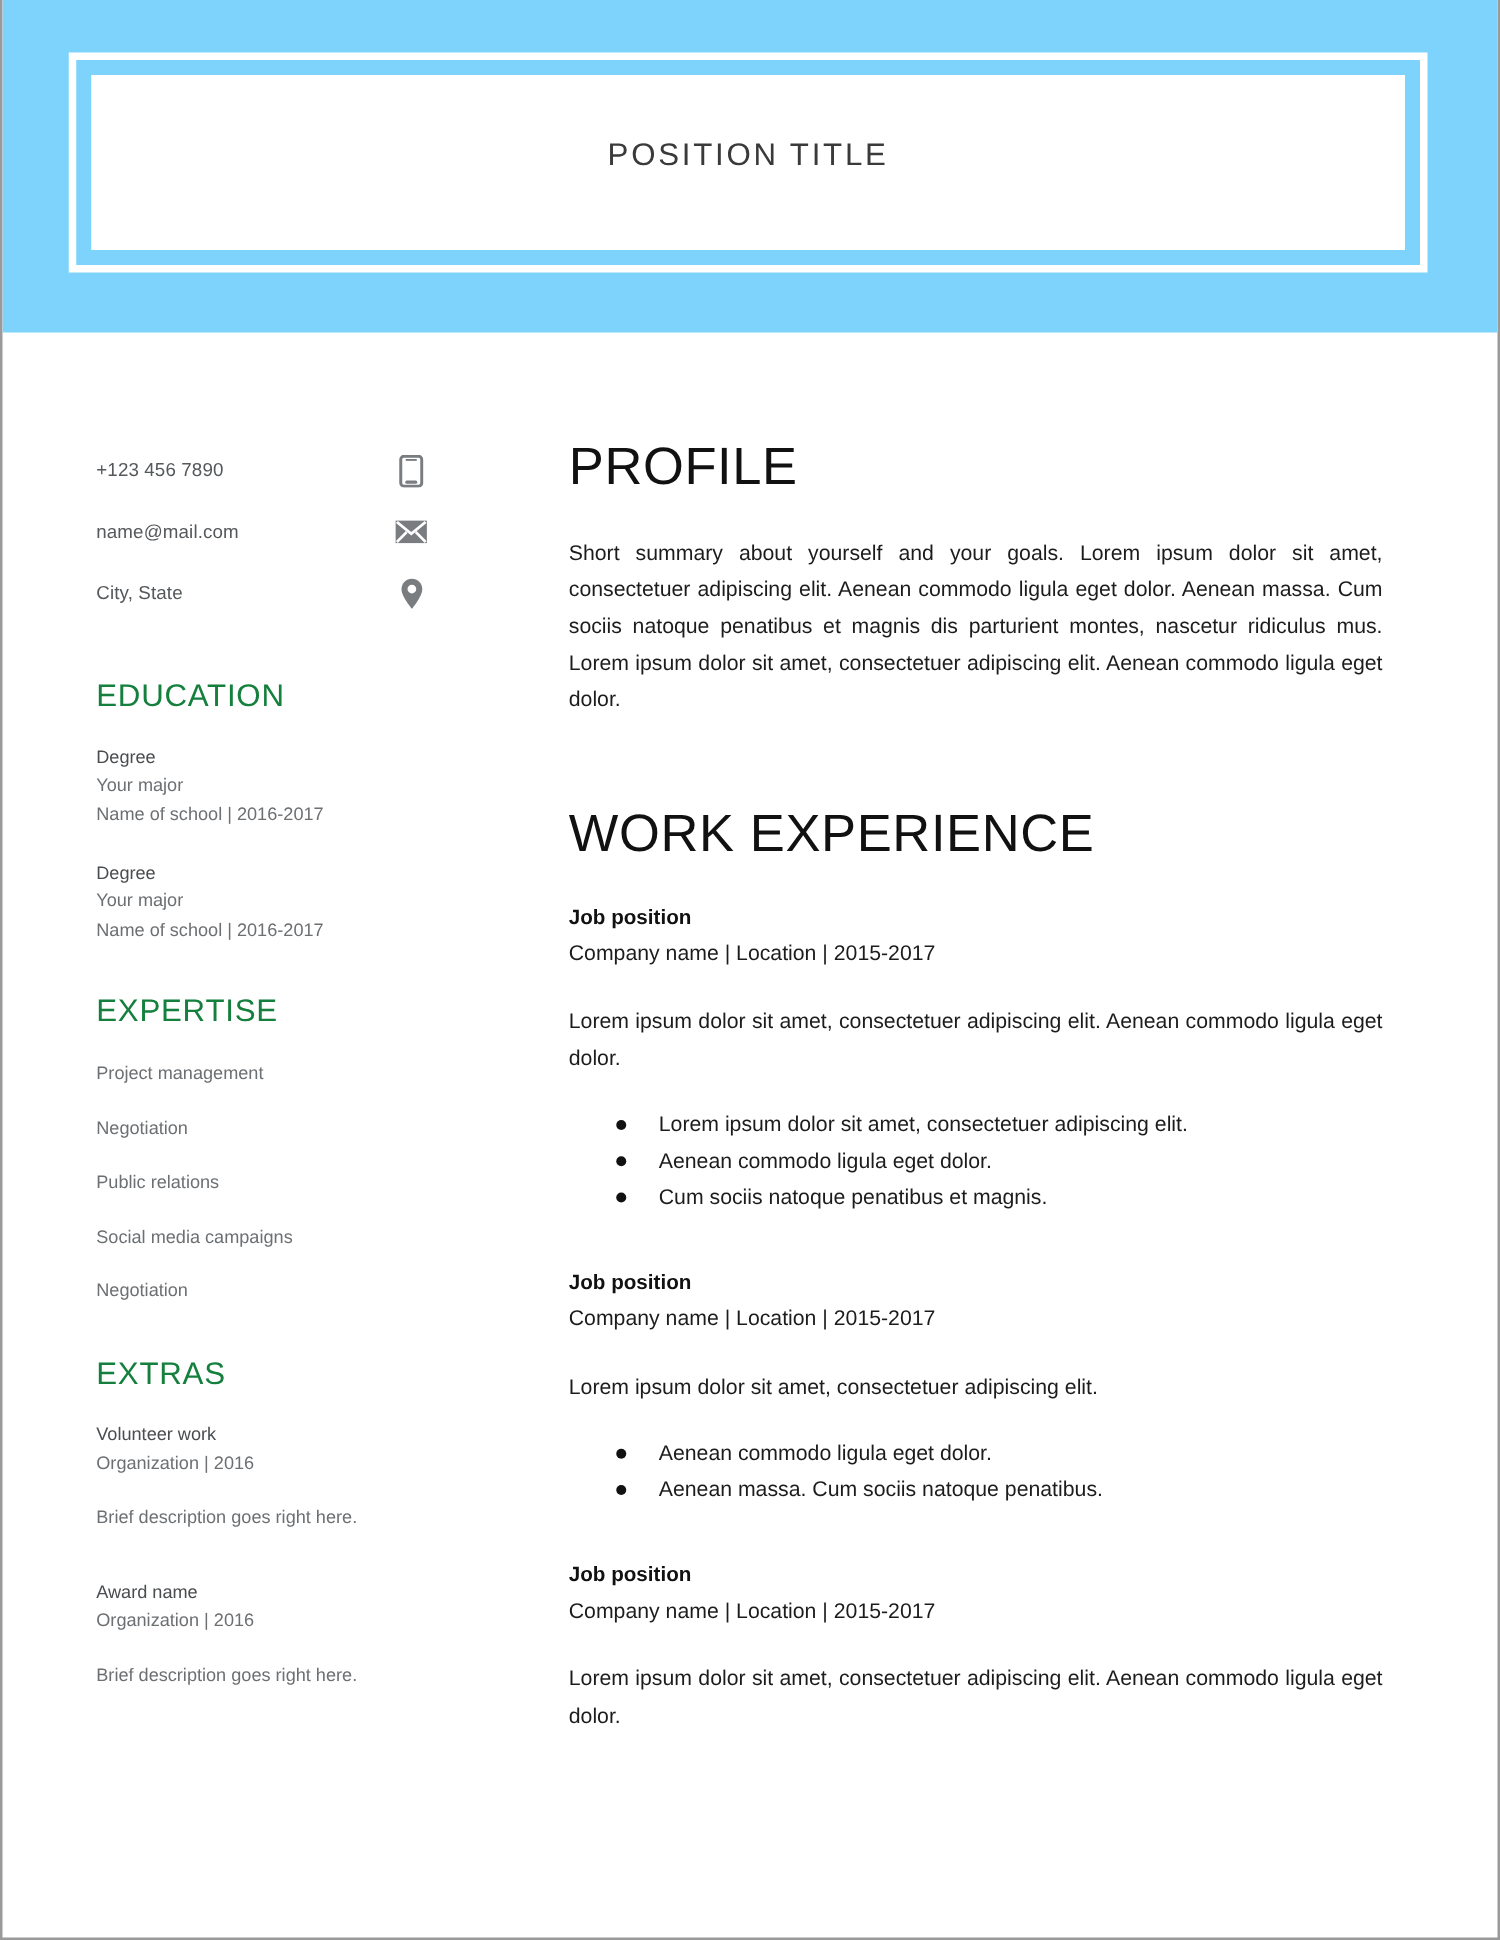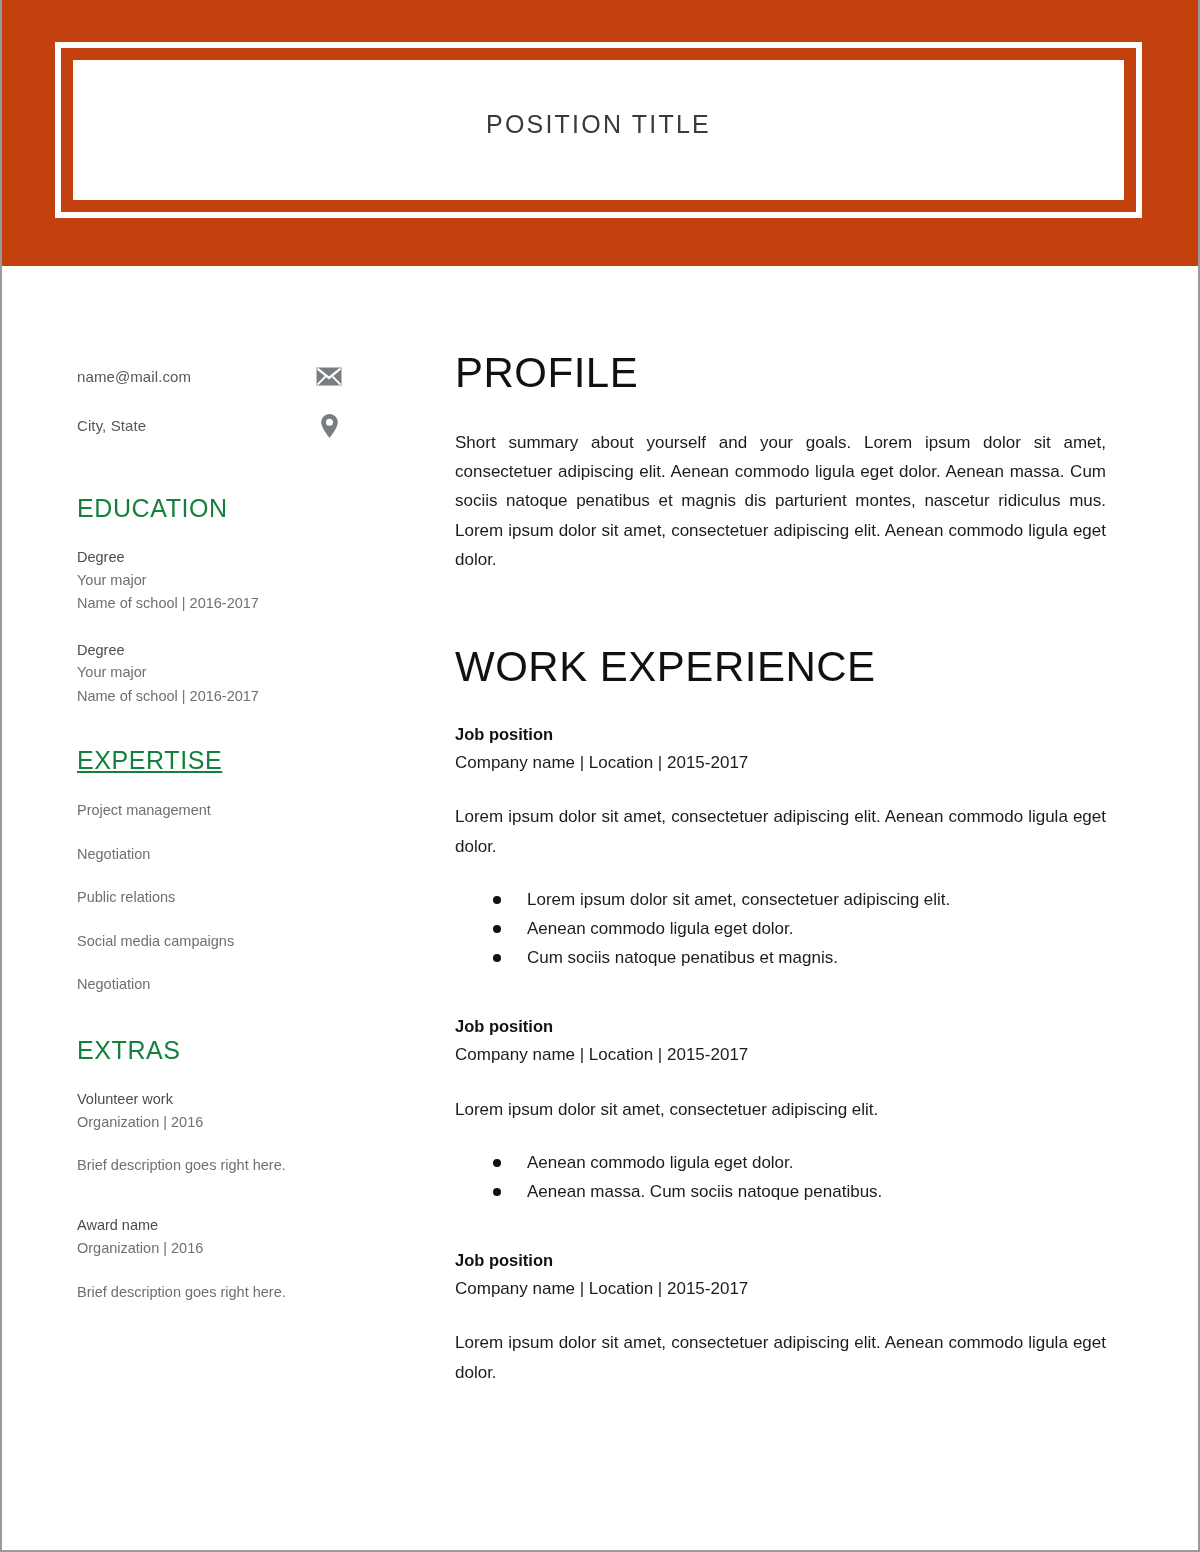--- a/index.html
+++ b/index.html
@@ -21,21 +21,21 @@
     border-left: 2px solid #9a9a9a;
     border-right: 2px solid #9a9a9a;
     border-bottom: 2px solid #9a9a9a;
     overflow: hidden;
   }
 
   
   .header-band {
     position: relative;
     height: 266px;
-    background: #c2410c;
+    background: #7dd3fc;
     box-sizing: border-box;
     padding: 42px 56px 48px 53px;
   }
   .header-outer-frame {
     height: 100%;
     box-sizing: border-box;
     border: 6px solid #ffffff;
     padding: 12px;
   }
   .header-inner-box {
@@ -223,20 +223,30 @@
       </div>
     </div>
   </div>
 
   <div class="body-wrap">
 
     <div class="sidebar">
 
       <div class="contact-list">
 
+        <div class="contact-row">
+          <span class="contact-text">+123 456 7890</span>
+          <span class="contact-icon">
+            <svg width="20" height="26" viewBox="0 0 20 26">
+              <rect x="1.6" y="1" width="16.8" height="24" rx="2.6" ry="2.6" fill="none" stroke="#7a7d80" stroke-width="2.4"></rect>
+              <rect x="5.6" y="3.2" width="8.8" height="1.5" fill="#7a7d80"></rect>
+              <rect x="5.2" y="20.4" width="9.6" height="2.6" rx="1.2" fill="#7a7d80"></rect>
+            </svg>
+          </span>
+        </div>
 
         <div class="contact-row">
           <span class="contact-text">name@mail.com</span>
           <span class="contact-icon">
             <svg width="26" height="19" viewBox="0 0 26 19">
               <rect x="0.5" y="0.5" width="25" height="18" fill="#7a7d80"></rect>
               <path d="M1.5 1.6 L13 11 L24.5 1.6" fill="none" stroke="#ffffff" stroke-width="2.3"></path>
               <path d="M1.5 17.6 L9.4 9.6 M24.5 17.6 L16.6 9.6" fill="none" stroke="#ffffff" stroke-width="2"></path>
             </svg>
           </span>
@@ -266,21 +276,21 @@
         </div>
 
         <div class="edu-entry">
           <div class="entry-title">Degree</div>
           <div class="entry-line">Your major</div>
           <div class="entry-line">Name of school | 2016-2017</div>
         </div>
       </div>
 
       <div class="side-block" style="margin-bottom:46px;">
-        <div class="side-heading" style="margin-bottom:30px;text-decoration:underline;">EXPERTISE</div>
+        <div class="side-heading" style="margin-bottom:30px;">EXPERTISE</div>
         <div class="skill-item">Project management</div>
         <div class="skill-item">Negotiation</div>
         <div class="skill-item">Public relations</div>
         <div class="skill-item">Social media campaigns</div>
         <div class="skill-item">Negotiation</div>
       </div>
 
       <div class="side-block">
         <div class="side-heading">EXTRAS</div>
 

